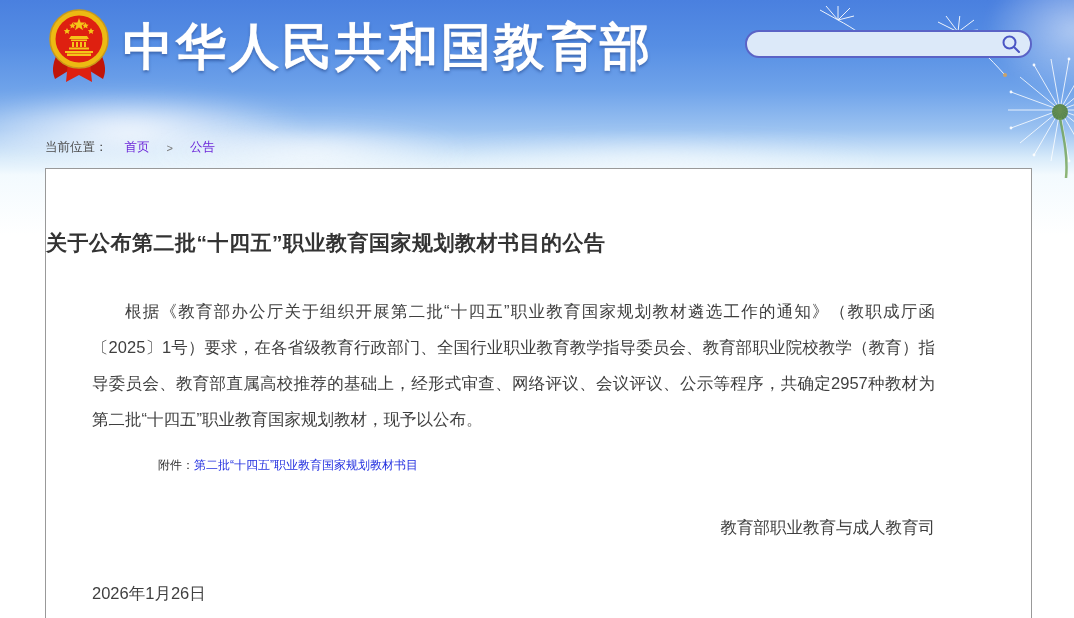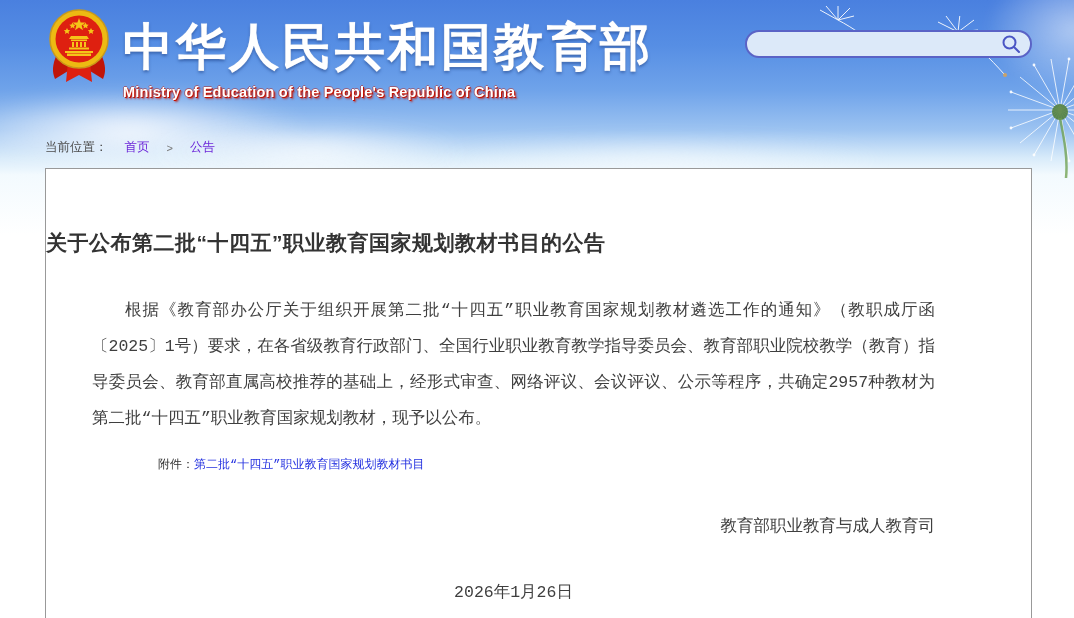--- a/index.html
+++ b/index.html
@@ -62,31 +62,31 @@
 
   
   .content-box {
     position: absolute; left: 45px; top: 168px; width: 987px; height: 500px;
     background: #ffffff; border: 1px solid #999999;
   }
   .article-title {
     margin-top: 60px; 
     font-size: 21px; font-weight: 700; color: #333333; letter-spacing: 0.5px;
   }
-  .article-body { margin: 36px 96px 0 46px; font-family: Liberation Mono, monospace; }
+  .article-body { margin: 36px 96px 0 46px; }
   .article-para {
     font-size: 16.5px; line-height: 36px; color: #3f3f3f;
     text-align: justify; text-indent: 2em;
   }
   .attachment-row { margin-top: 16px; padding-left: 66px; font-size: 12px;
                     line-height: 24px; color: #333333; }
   .attachment-link { color: #2330e0; text-decoration: none; cursor: pointer; }
   .signature-row { margin-top: 38px; text-align: right; padding-right: -4px;
                    font-size: 16.5px; line-height: 24px; color: #3f3f3f; }
-  .date-row { margin-top: 42px; text-align: center;
+  .date-row { margin-top: 42px; text-align: left;
               font-size: 16.5px; line-height: 24px; color: #3f3f3f; }
 </style>
 </head>
 <body>
 
 <div class="stage">
 
   <div class="cloud c1"></div>
   <div class="cloud c2"></div>
   <div class="cloud c3"></div>
@@ -179,21 +179,20 @@
           <rect x="37" y="34" width="2" height="5"></rect>
         <rect x="22" y="39.5" width="20" height="2"></rect>
         <path d="M18 43 L46 43 L46 45 L18 45 Z"></path>
         <rect x="20" y="45.5" width="24" height="2.5"></rect>
       </g>
     </svg>
   </div>
 
   <div class="brand">
     <div class="brand-zh">中华人民共和国教育部</div>
-    <div class="brand-en">Ministry of Education of the People's Republic of China</div>
   </div>
 
   <div class="searchbar">
     <input type="text" placeholder="" style="">
     <button class="search-btn">
       <span style="display:flex;">
         <svg width="20" height="20" viewBox="0 0 20 20">
           <circle cx="8.5" cy="8.5" r="6" fill="none" stroke="#4a55c4" stroke-width="2"></circle>
           <line x1="13" y1="13" x2="18" y2="18" stroke="#4a55c4" stroke-width="2" stroke-linecap="round"></line>
         </svg>

